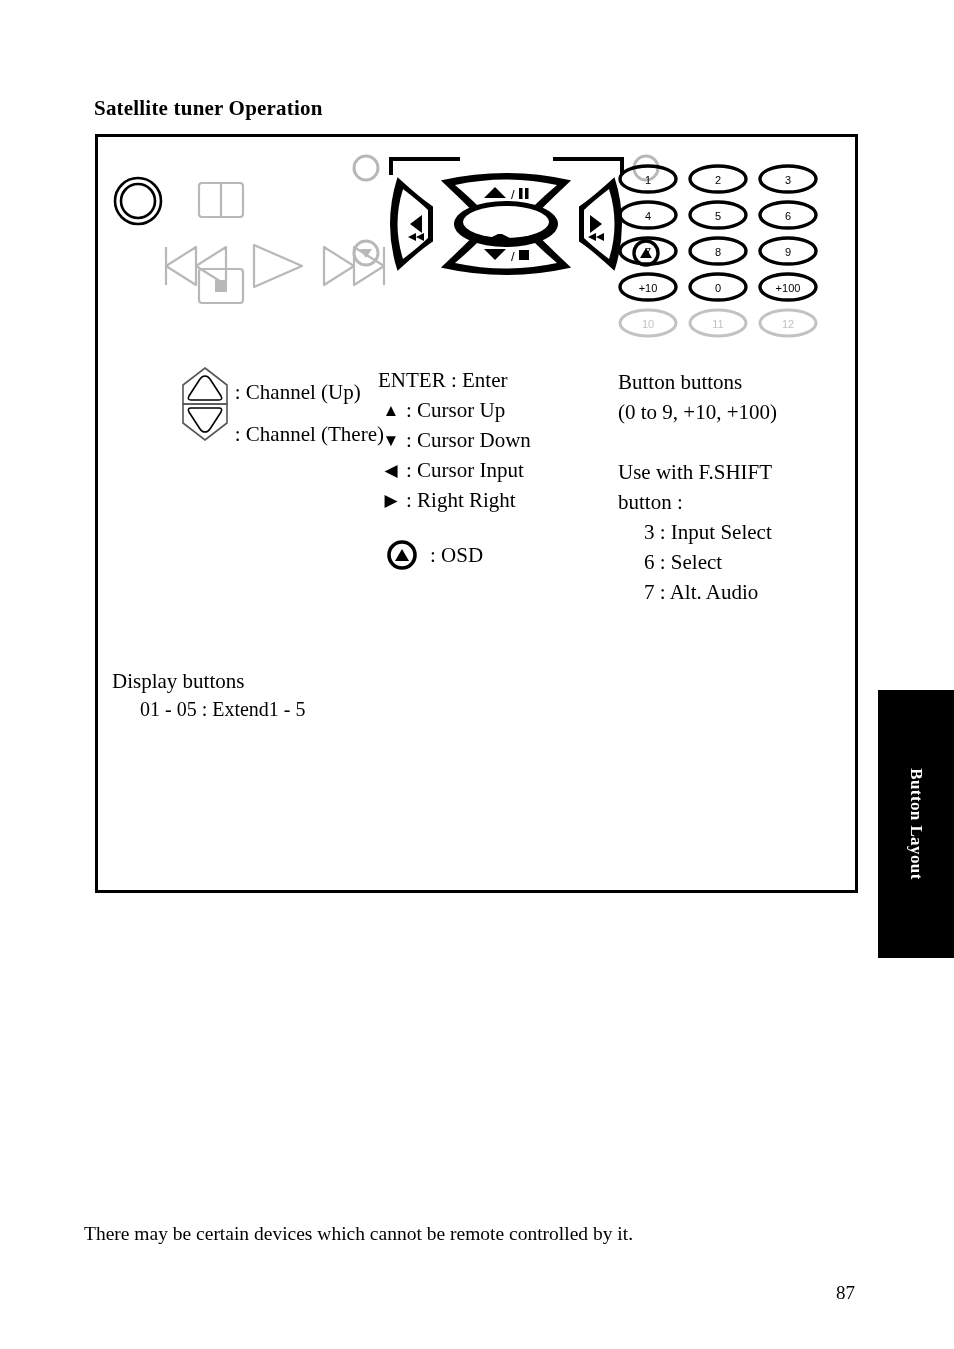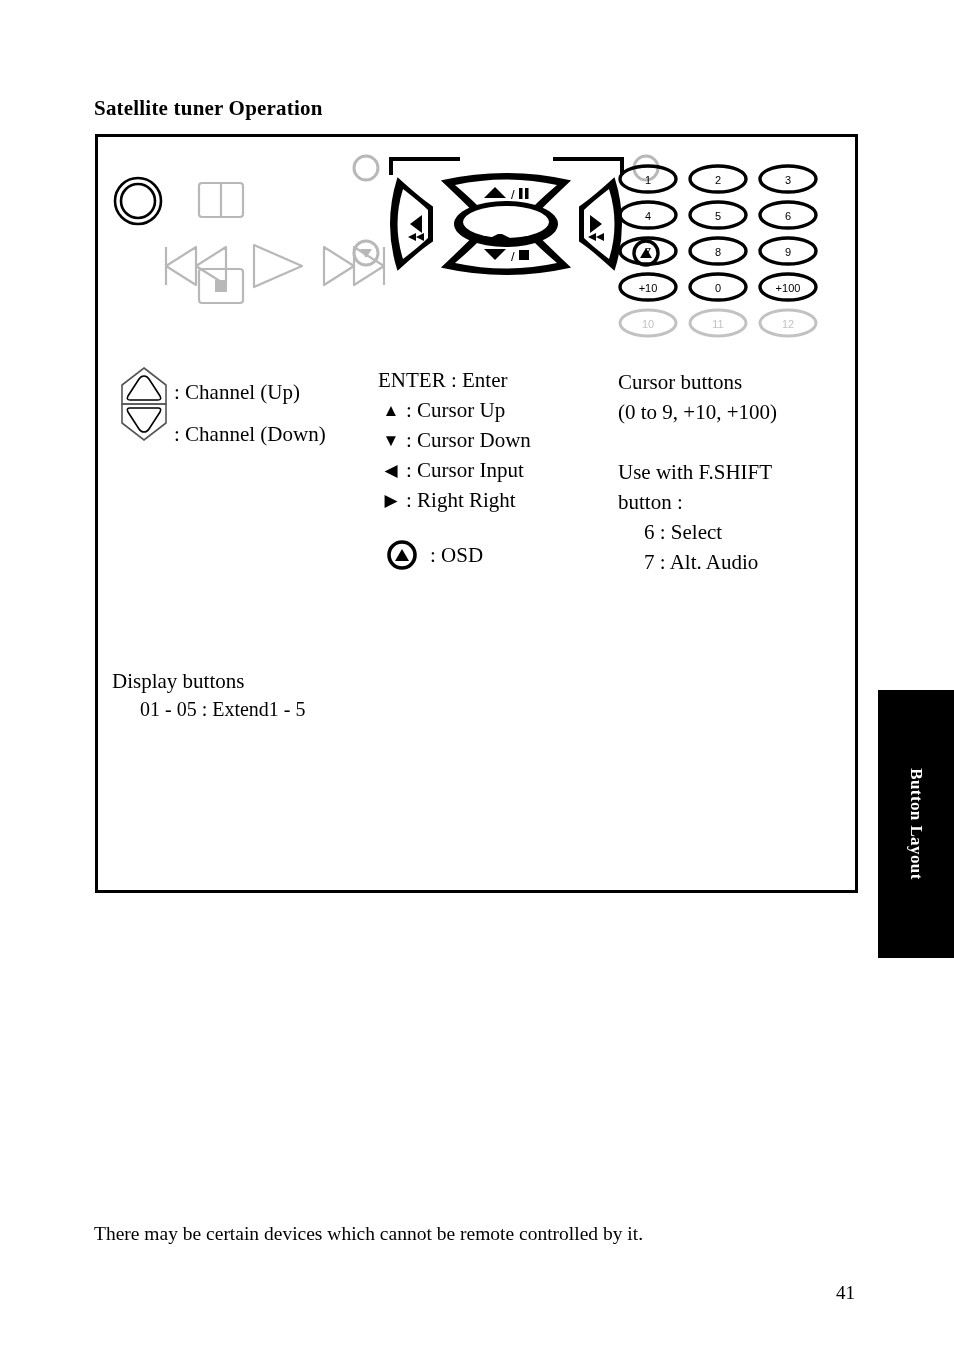--- a/index.html
+++ b/index.html
@@ -72,20 +72,21 @@
     font-size: 17px;
     line-height: 1;
     margin-right: 2px;
   }
   .legend-text { white-space: nowrap; }
 
   .chan-block {
     position: relative;
     display: flex;
     align-items: flex-start;
+    justify-content: flex-end;
   }
   .chan-icon-wrap {
     position: relative;
     width: 60px;
     height: 78px;
     flex: 0 0 60px;
   }
   .chan-labels {
     padding-top: 6px;
   }
@@ -141,21 +142,21 @@
     color: #fff;
     font-size: 17px;
     font-weight: bold;
     white-space: nowrap;
     letter-spacing: 0.4px;
   }
 
   
   #footer-note {
     position: absolute;
-    left: 94px;
+    left: 84px;
     top: 1223px;
     font-size: 19.5px;
     white-space: nowrap;
   }
   #page-number {
     position: absolute;
     left: 836px;
     top: 1282px;
     font-size: 19px;
   }
@@ -305,21 +306,21 @@
       <div class="chan-icon-wrap">
         <svg width="60" height="78" viewBox="0 0 60 78" xmlns="http://www.w3.org/2000/svg">
           <path d="M 30 3 L 52 20 L 52 39 L 30 39 L 8 39 L 8 20 Z" fill="none" stroke="#555" stroke-width="1.6"></path>
           <path d="M 30 11 Q 33 11 35 14 L 46 31 Q 48 35 44 35 L 16 35 Q 12 35 14 31 L 25 14 Q 27 11 30 11 Z" fill="none" stroke="#000" stroke-width="1.6"></path>
           <path d="M 8 39 L 8 58 L 30 75 L 52 58 L 52 39 Z" fill="none" stroke="#555" stroke-width="1.6"></path>
           <path d="M 30 67 Q 27 67 25 64 L 14 47 Q 12 43 16 43 L 44 43 Q 48 43 46 47 L 35 64 Q 33 67 30 67 Z" fill="none" stroke="#000" stroke-width="1.6"></path>
         </svg>
       </div>
       <div class="chan-labels">
         <div class="line">: Channel (Up)</div>
-        <div class="line">: Channel (Down)</div>
+        <div class="line">: Channel (There)</div>
       </div>
     </div>
   </div>
 
   <div id="legend-mid" class="legend-col">
     <div class="legend-row">
       <span class="legend-text">ENTER : Enter</span>
     </div>
     <div class="legend-row">
       <span class="legend-icon">▲</span>
@@ -342,36 +343,37 @@
         <svg width="32" height="32" viewBox="0 0 32 32" xmlns="http://www.w3.org/2000/svg">
           <circle cx="16" cy="16" r="13" fill="none" stroke="#000" stroke-width="3.6"></circle>
           <path d="M 9 22 L 23 22 L 16 10 Z" fill="#000"></path>
         </svg>
       </span>
       <span class="legend-text">: OSD</span>
     </div>
   </div>
 
   <div id="legend-right" class="legend-col">
-    <p class="right-para">Cursor buttons</p>
+    <p class="right-para">Button buttons</p>
     <p class="right-para">(0 to 9, +10, +100)</p>
     <div class="right-gap"></div>
     <p class="right-para">Use with F.SHIFT</p>
     <p class="right-para"> button :</p>
     <div class="fshift-list">
+      <div class="line">3 :  Input Select</div>
       <div class="line">6 :  Select</div>
       <div class="line">7 :  Alt. Audio</div>
     </div>
   </div>
 
   <div id="display-buttons">
     <div class="dbtitle">Display buttons</div>
     <div class="dbline">01 - 05 : Extend1 - 5</div>
   </div>
 
 </div>
 
 <div id="side-tab">
   <span class="tab-text">Button Layout</span>
 </div>
 
 <div id="footer-note">There may be certain devices which cannot be remote controlled by it.</div>
-<div id="page-number">41</div>
+<div id="page-number">87</div>
 
 </body></html>

